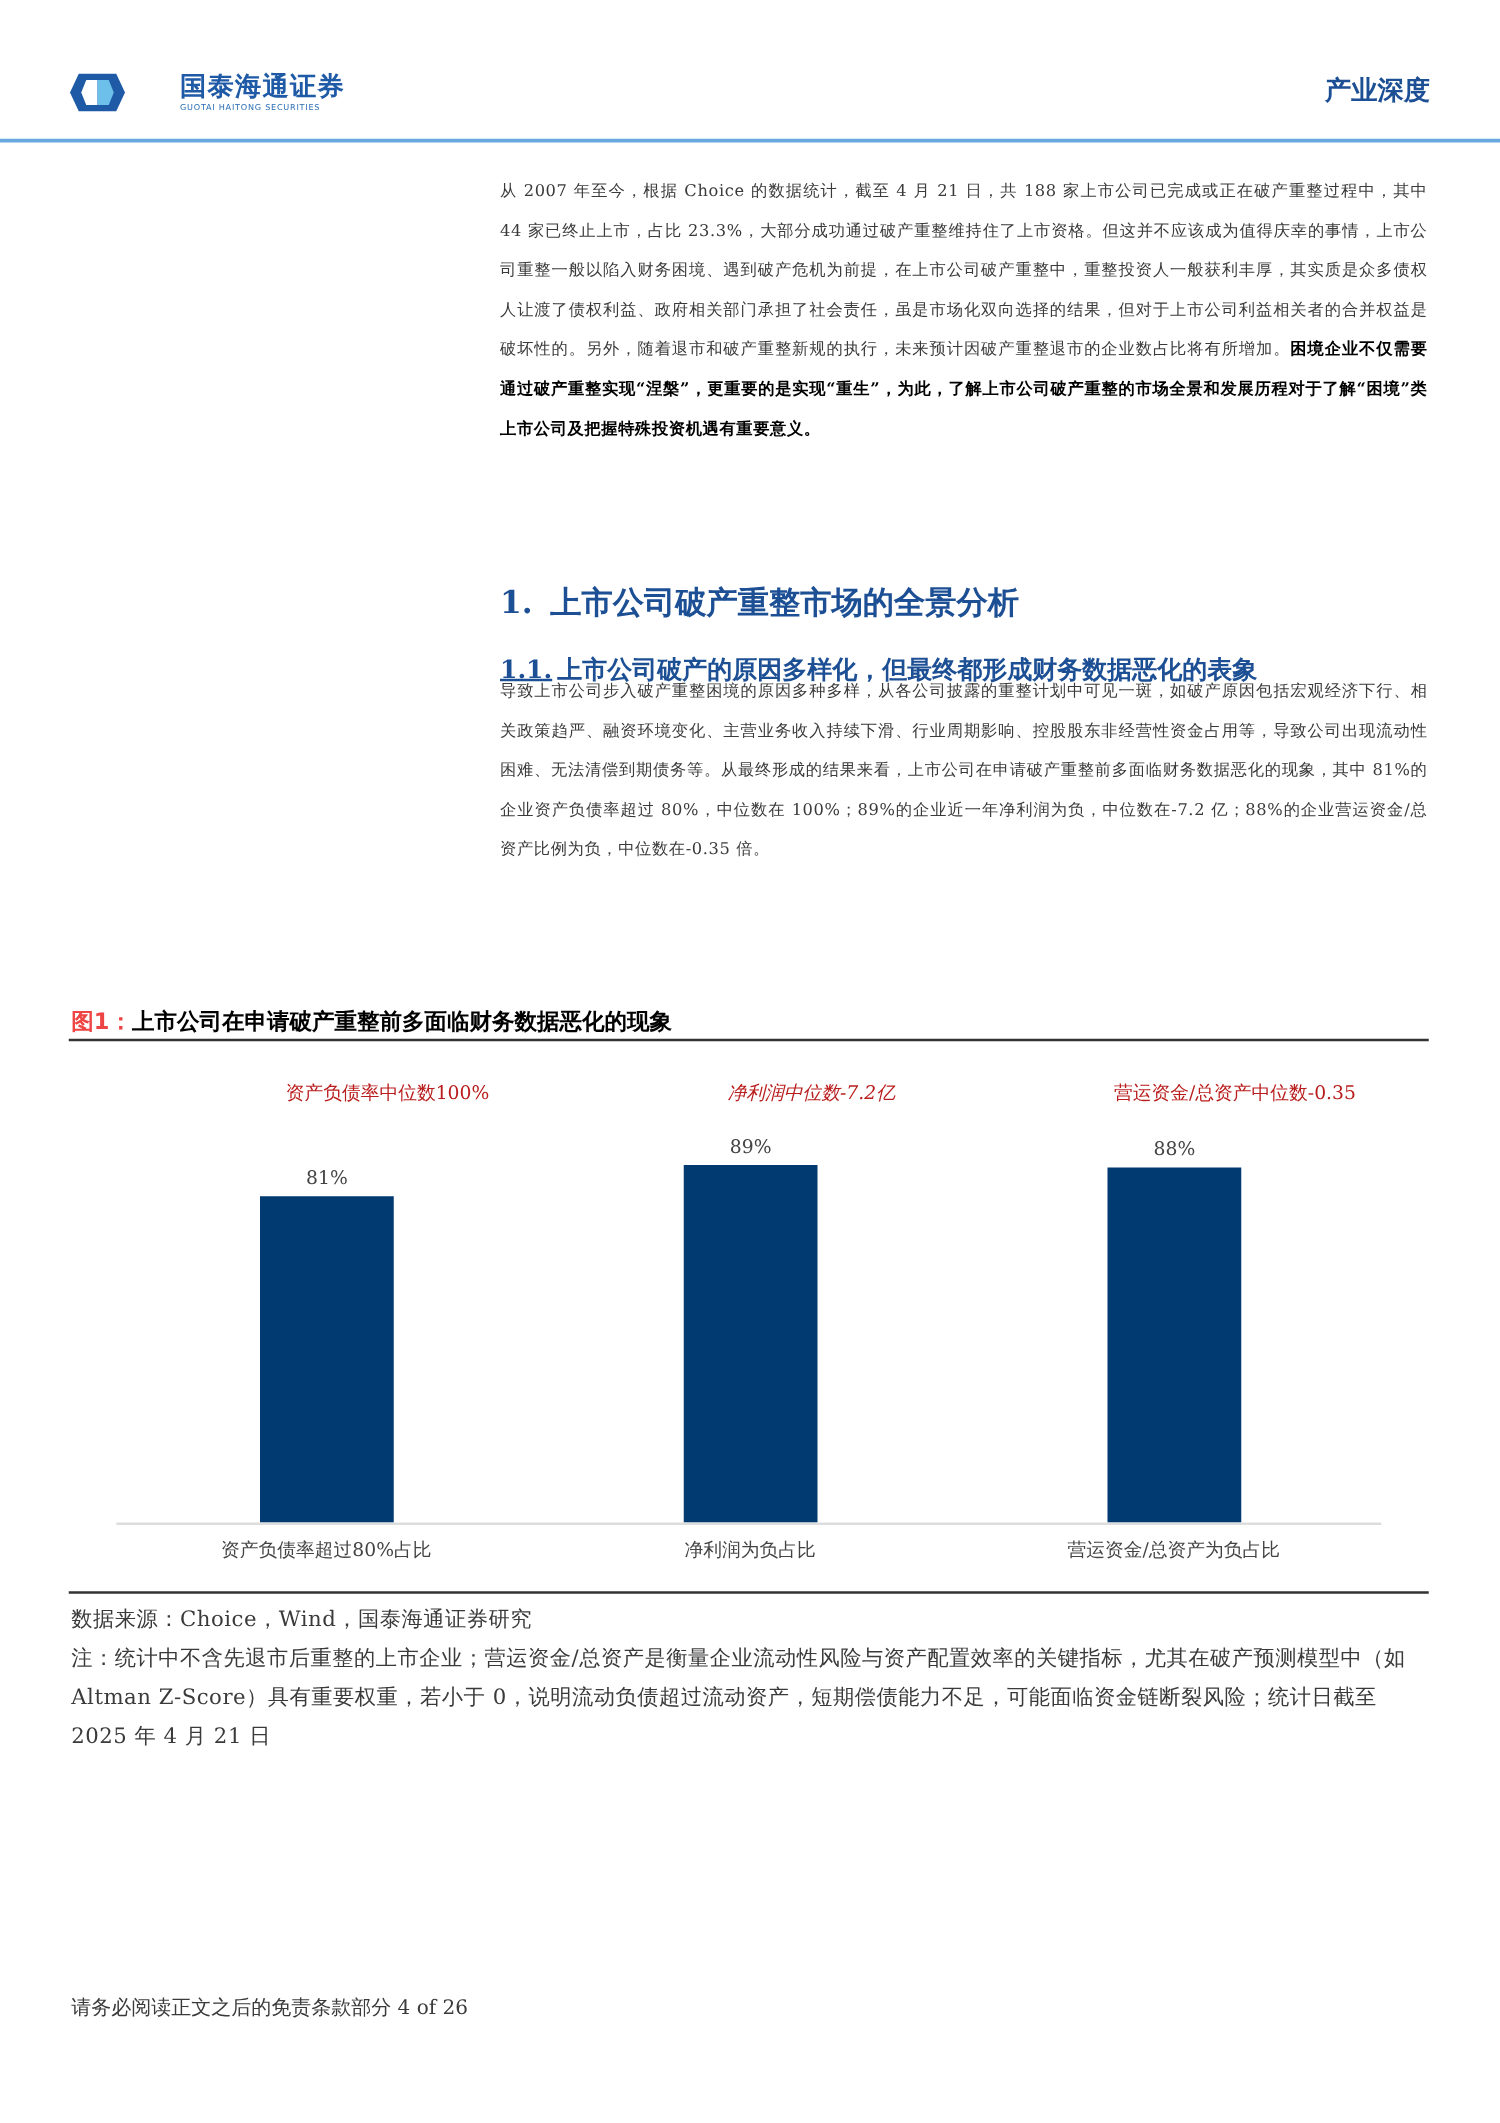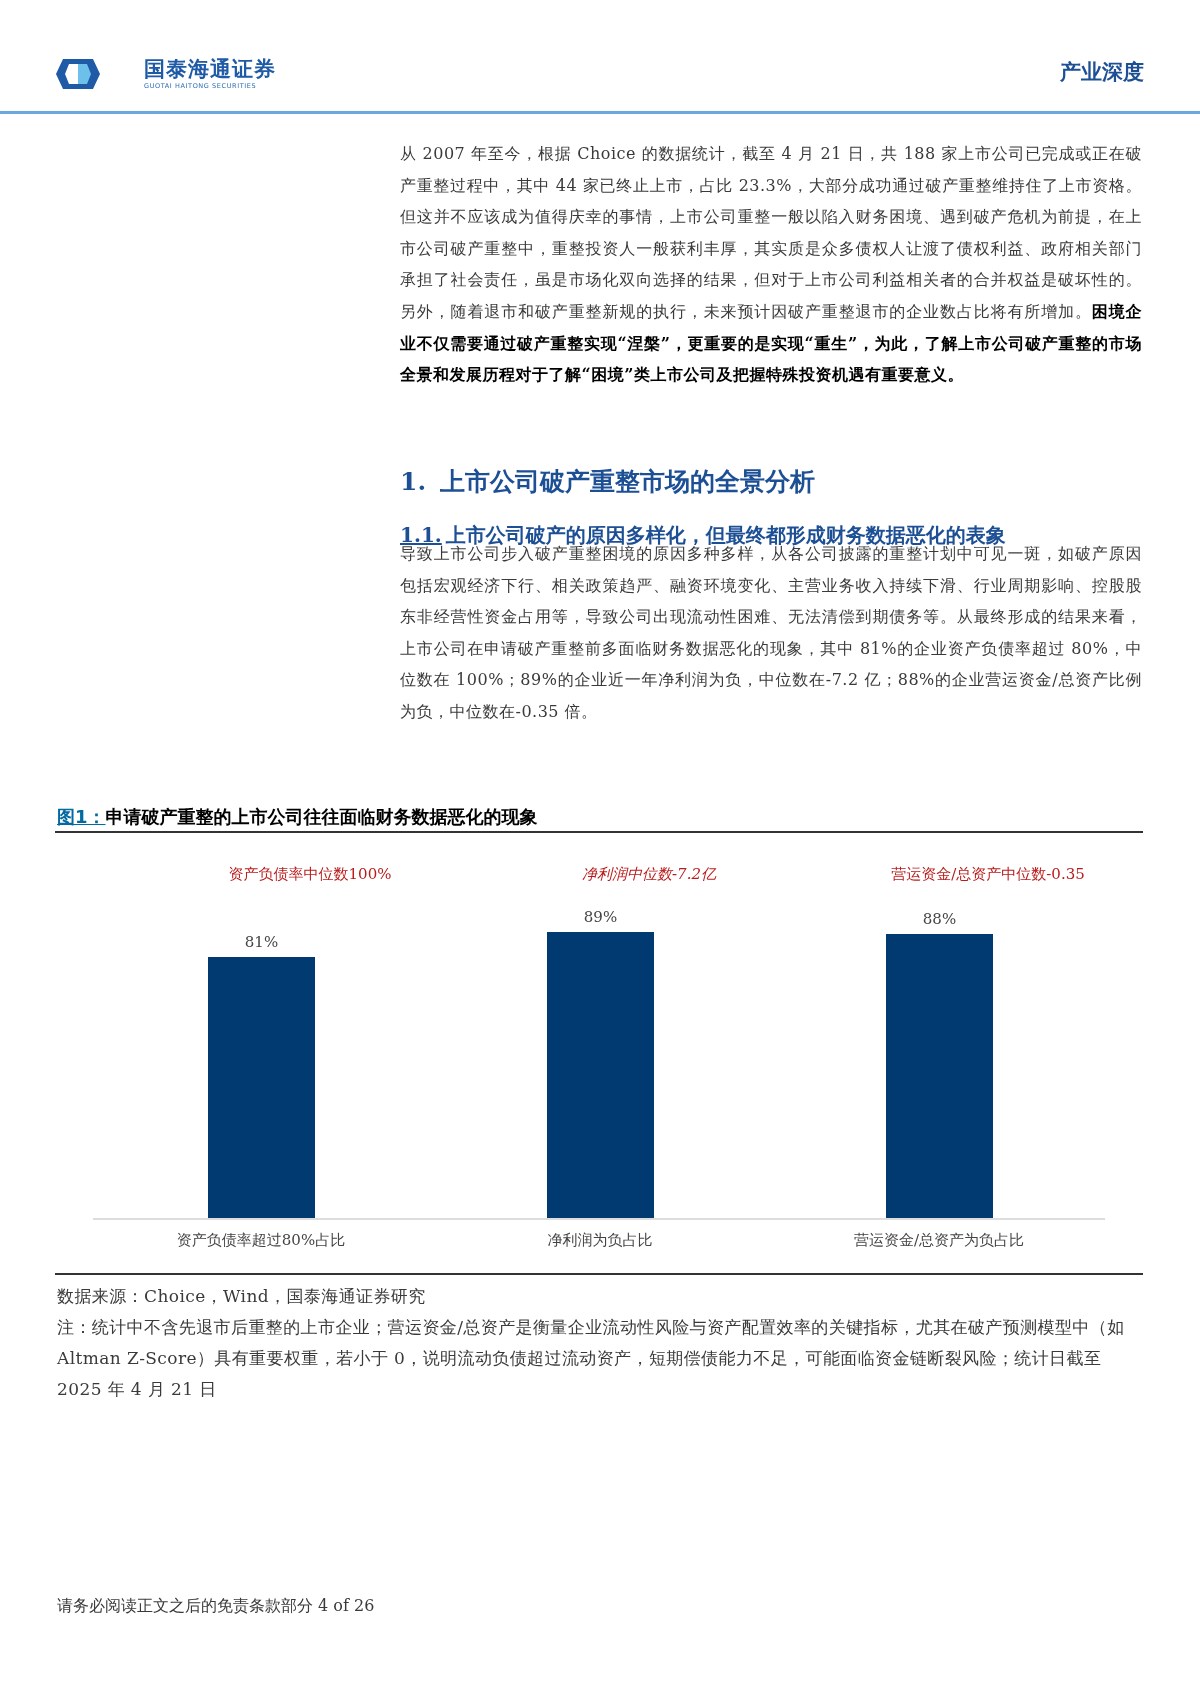--- a/index.html
+++ b/index.html
@@ -8,29 +8,29 @@
   .abs { position:absolute; }
   
   .logo { left:55px; top:58px; display:flex; align-items:center;gap:33px; }
   .logo-mark { width:46px; height:32px; position:relative; }
   .logo-text { margin-left:10px; }
   .logo-cn { font-family:"DejaVu Sans","Liberation Sans",sans-serif; font-weight:bold; font-size:21px; color:#1f5aa6; letter-spacing:1px; line-height:22px; }
   .logo-en { font-family:"DejaVu Sans","Liberation Sans",sans-serif; font-size:6.5px; color:#2a6db5; letter-spacing:0.6px; margin-top:2px; }
   .header-right { right:56px; top:58px; font-family:"DejaVu Sans","Liberation Sans",sans-serif; font-weight:bold; font-size:21px; color:#1d4f95; }
   .header-line { left:0; top:111px; width:1200px; height:3px; background:#6aa8e0; }
   
-  .para { left:400px; width:742px; font-size:16px; line-height:31.6px; color:#3a3a3a; text-align:justify; letter-spacing:0.5px; }
+  .para { left:400px; width:742px; font-size:13px; line-height:31.6px; color:#3a3a3a; text-align:justify; letter-spacing:0.5px; }
   .para b { color:#000; font-weight:bold; }
   .h1 { left:400px; top:465px; font-size:25px; font-weight:bold; color:#1d4f95; font-family:"DejaVu Sans","Liberation Sans",sans-serif; }
   .h1 .num { font-family:"DejaVu Serif","Liberation Serif",serif; margin-right:14px; }
   .h2 { left:400px; top:522px; font-size:20px; font-weight:bold; color:#1d4f95; font-family:"DejaVu Sans","Liberation Sans",sans-serif; }
   .h2 .num { font-family:"DejaVu Serif","Liberation Serif",serif; margin-right:4px;text-decoration:underline; }
   
   .fig-title { left:57px; top:805px; font-size:18px; font-weight:bold; color:#000; font-family:"DejaVu Sans","Liberation Sans",sans-serif; }
-  .fig-title .num { color:#0369a1;text-decoration:underline; }
+  .fig-title .num { color:#ef4444; }
   .fig-rule-top { left:55px; top:831px; width:1088px; height:2px; background:#333; }
   .chart { left:55px; top:833px; width:1088px; height:440px; }
   .chart-title { position:absolute; top:32px; font-size:15px; color:#b91c1c; text-align:center; width:300px; }
   .bar { position:absolute; background:#003a70; width:107px; }
   .bar-label { position:absolute; font-size:15px; color:#444; text-align:center; width:107px; }
   .axis { position:absolute; left:38px; width:1012px; top:385px; height:2px; background:#ddd; }
   .cat { position:absolute; top:398px; font-size:15px; color:#444; text-align:center; width:300px; }
   .fig-rule-bottom { left:55px; top:1273px; width:1088px; height:2px; background:#333; }
   .source { left:57px; top:1281px; width:1090px; font-size:17px; line-height:31px; color:#3a3a3a; letter-spacing:0.4px; }
   .footer { left:57px; top:1596px; font-size:16px; color:#3a3a3a; }
@@ -61,21 +61,21 @@
 <div class="abs h1">
   <span class="num">1.</span><span>上市公司破产重整市场的全景分析</span>
 </div>
 <div class="abs h2">
   <span class="num">1.1.</span><span>上市公司破产的原因多样化，但最终都形成财务数据恶化的表象</span>
 </div>
 
 <div class="abs para" style="top:538px;">导致上市公司步入破产重整困境的原因多种多样，从各公司披露的重整计划中可见一斑，如破产原因包括宏观经济下行、相关政策趋严、融资环境变化、主营业务收入持续下滑、行业周期影响、控股股东非经营性资金占用等，导致公司出现流动性困难、无法清偿到期债务等。从最终形成的结果来看，上市公司在申请破产重整前多面临财务数据恶化的现象，其中 81%的企业资产负债率超过 80%，中位数在 100%；89%的企业近一年净利润为负，中位数在-7.2 亿；88%的企业营运资金/总资产比例为负，中位数在-0.35 倍。</div>
 
 <div class="abs fig-title">
-  <span class="num">图1：</span><span>申请破产重整的上市公司往往面临财务数据恶化的现象</span>
+  <span class="num">图1：</span><span>上市公司在申请破产重整前多面临财务数据恶化的现象</span>
 </div>
 <div class="abs fig-rule-top"></div>
 
 <div class="abs chart">
 
   <div class="chart-title" style="left:105px;">资产负债率中位数100%</div>
   <div class="chart-title" style="left:444px;font-style:italic;">净利润中位数-7.2亿</div>
   <div class="chart-title" style="left:783px;">营运资金/总资产中位数-0.35</div>
 
   <div class="bar-label" style="left:153px; top:100px;">81%</div>

